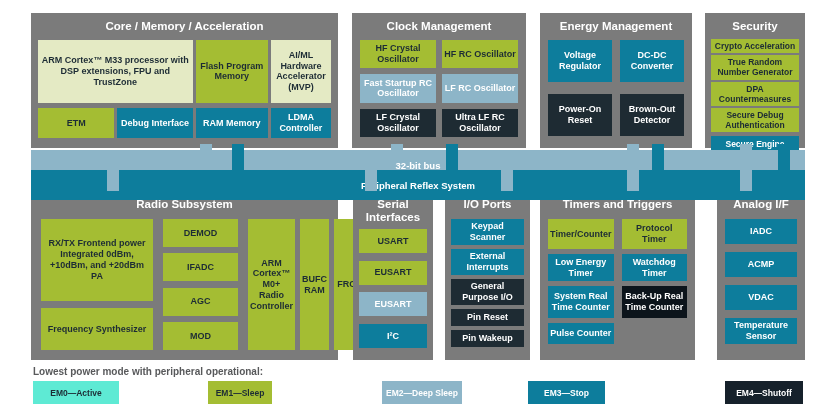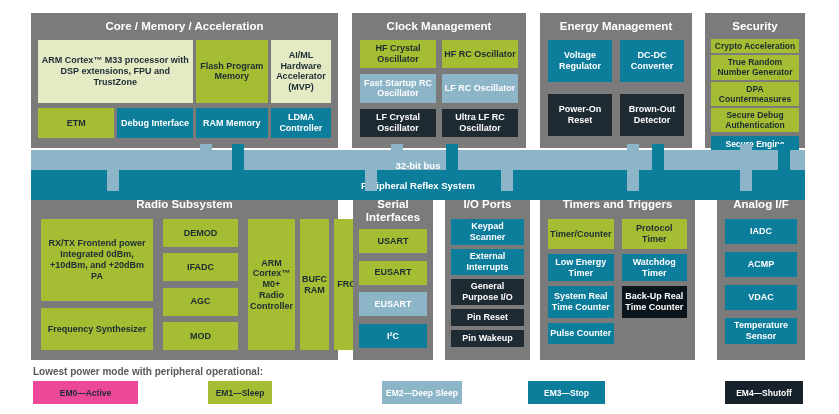--- a/index.html
+++ b/index.html
@@ -93,21 +93,21 @@
   .stub.tl{background:#0d7d9c;}
   .stub.top-lb{top:144px;height:8px;z-index:0;}
   .stub.top-tl{top:144px;height:29px;z-index:2;}
   .stub.bot-lb{top:166px;height:25px;z-index:2;}
   .stub.bot-tl{top:184px;height:7px;z-index:0;}
 
   
   #legend-caption{position:absolute;left:33px;top:366px;font-weight:bold;font-size:10px;color:#58595b;}
   .swatch{position:absolute;top:381px;height:23px;display:flex;align-items:center;justify-content:center;
     font-weight:bold;font-size:8.5px;}
-  #sw-em0{left:33px; width:105px;background:#ec4899;color:#1d2c35;}
+  #sw-em0{left:33px; width:86px;background:#5eead4;color:#1d2c35;}
   #sw-em1{left:208px;width:64px;background:#a4bd33;color:#1d2c35;}
   #sw-em2{left:382px;width:80px;background:#8db5c8;color:#ffffff;}
   #sw-em3{left:528px;width:77px;background:#0d7d9c;color:#ffffff;}
   #sw-em4{left:725px;width:78px;background:#16212b;color:#ffffff;}
 </style>
 </head>
 <body>
 
 <div id="canvas">
 

